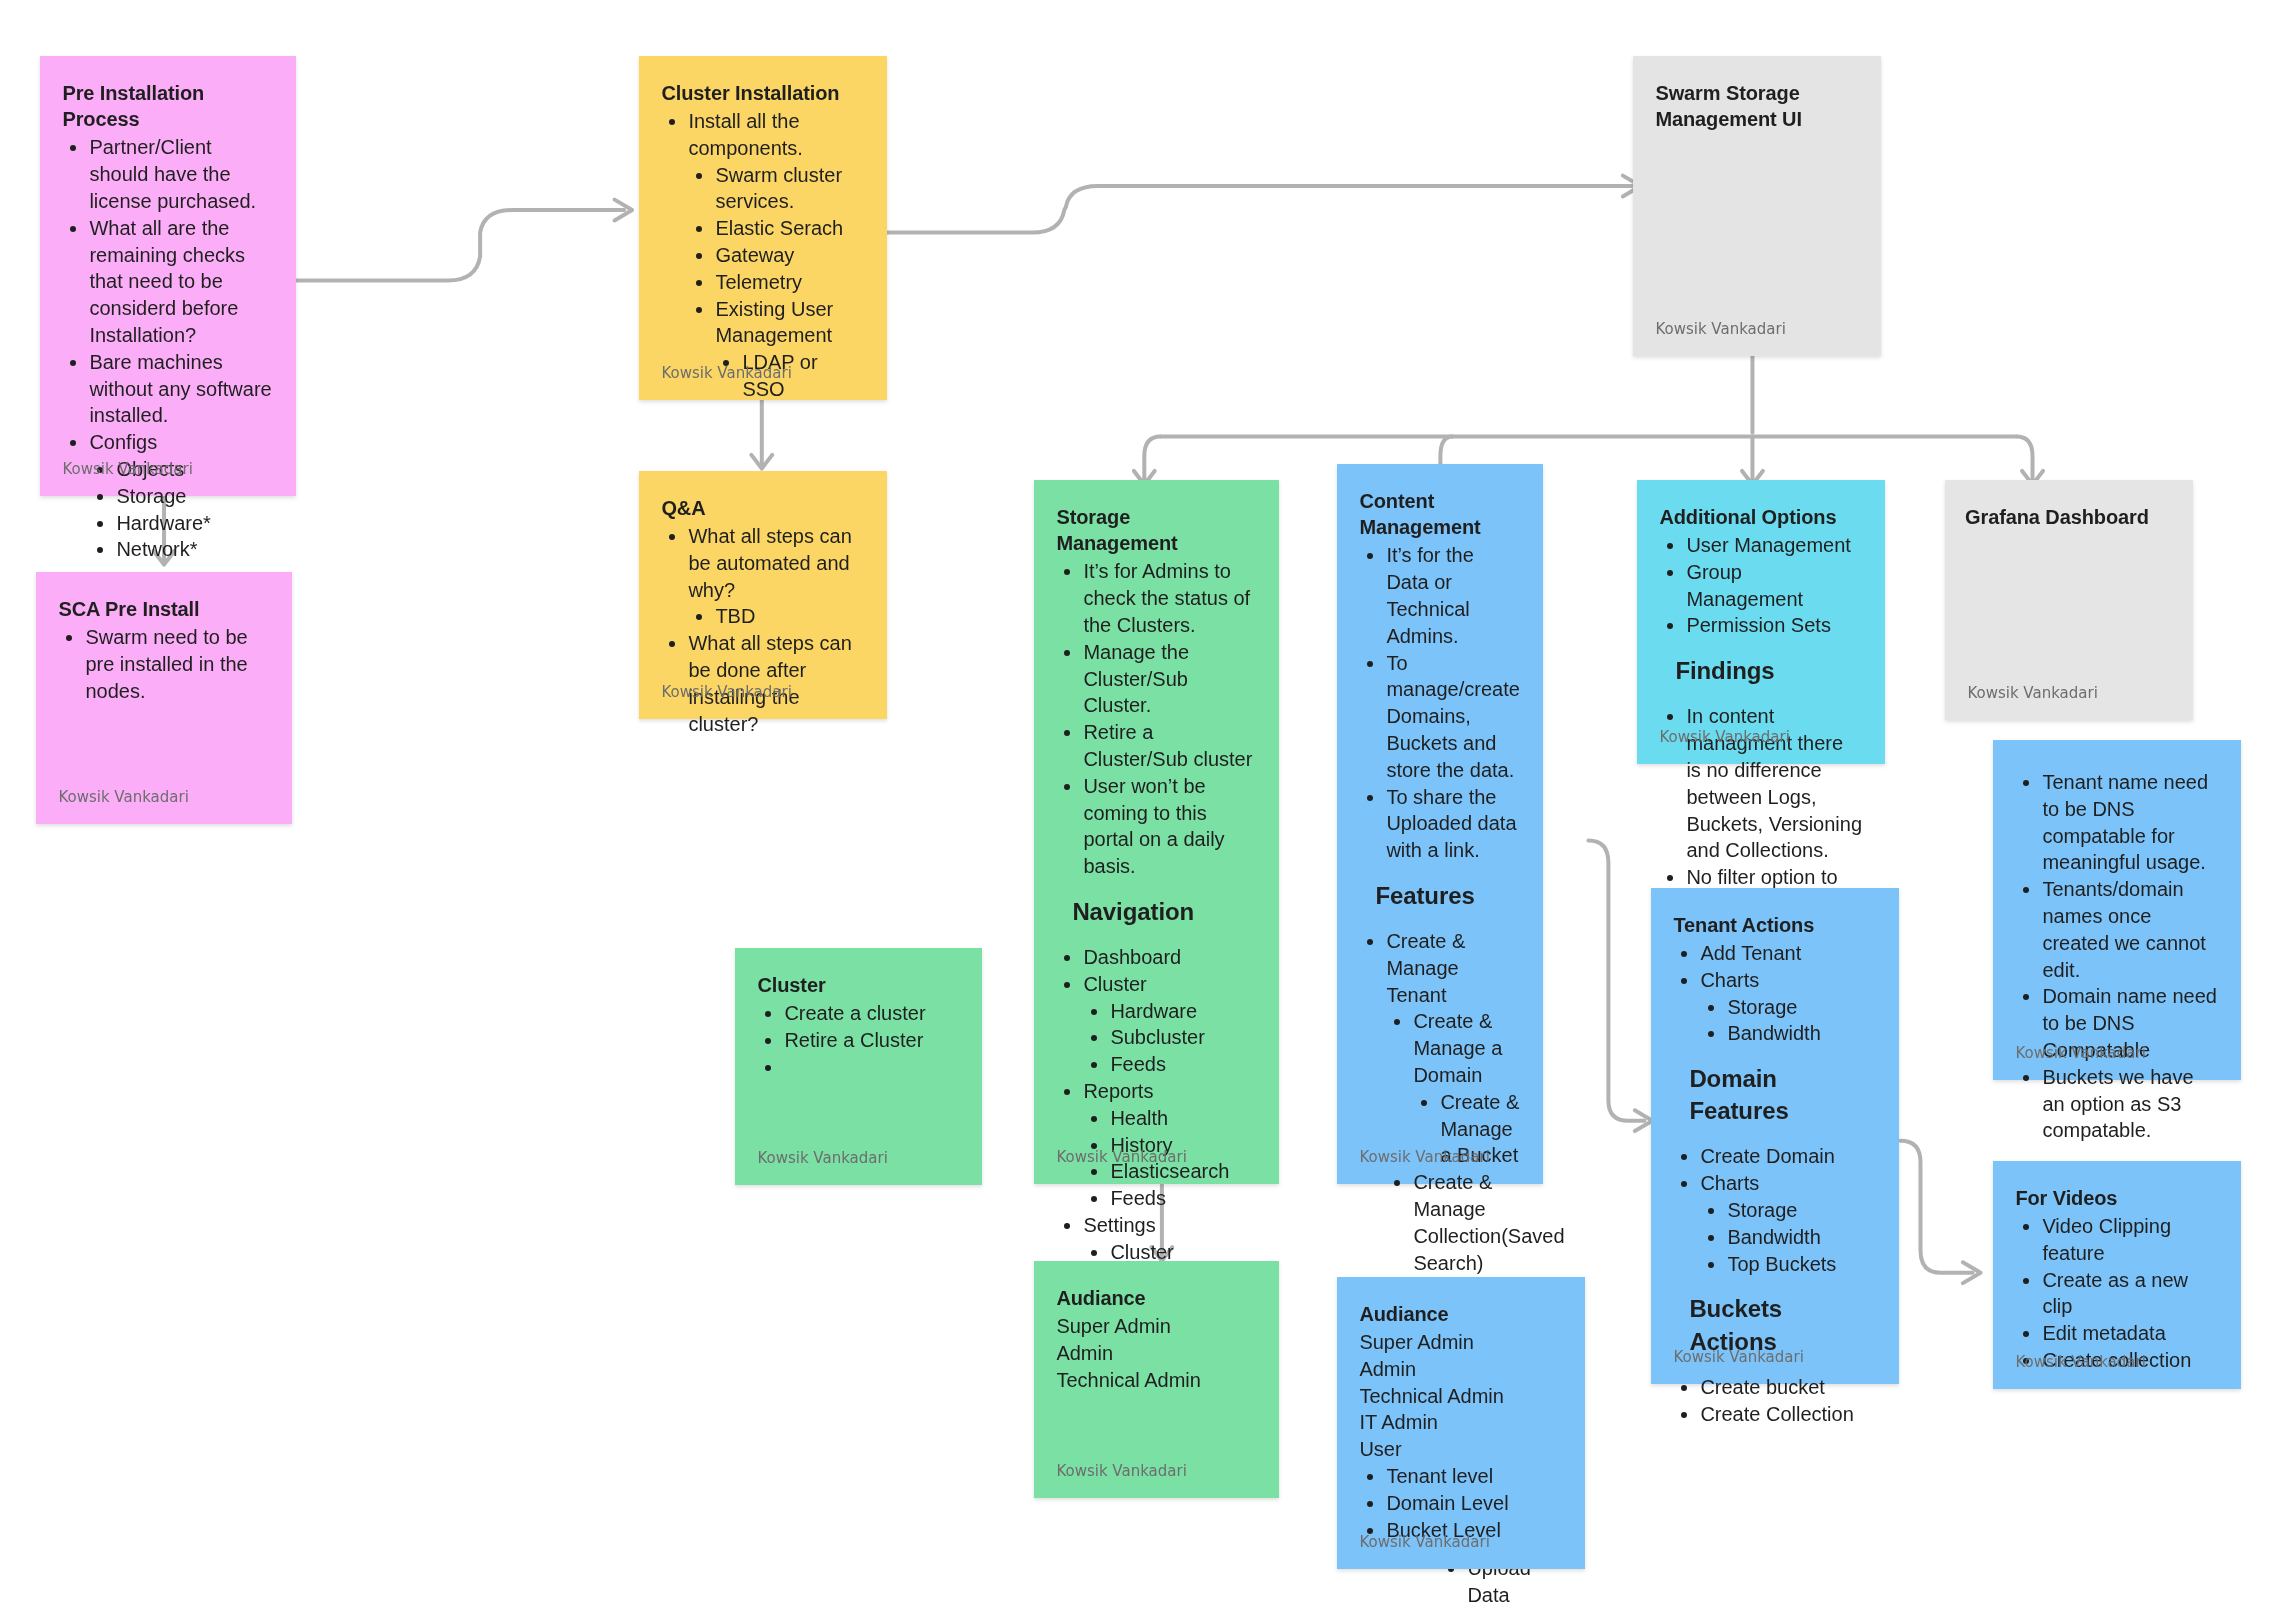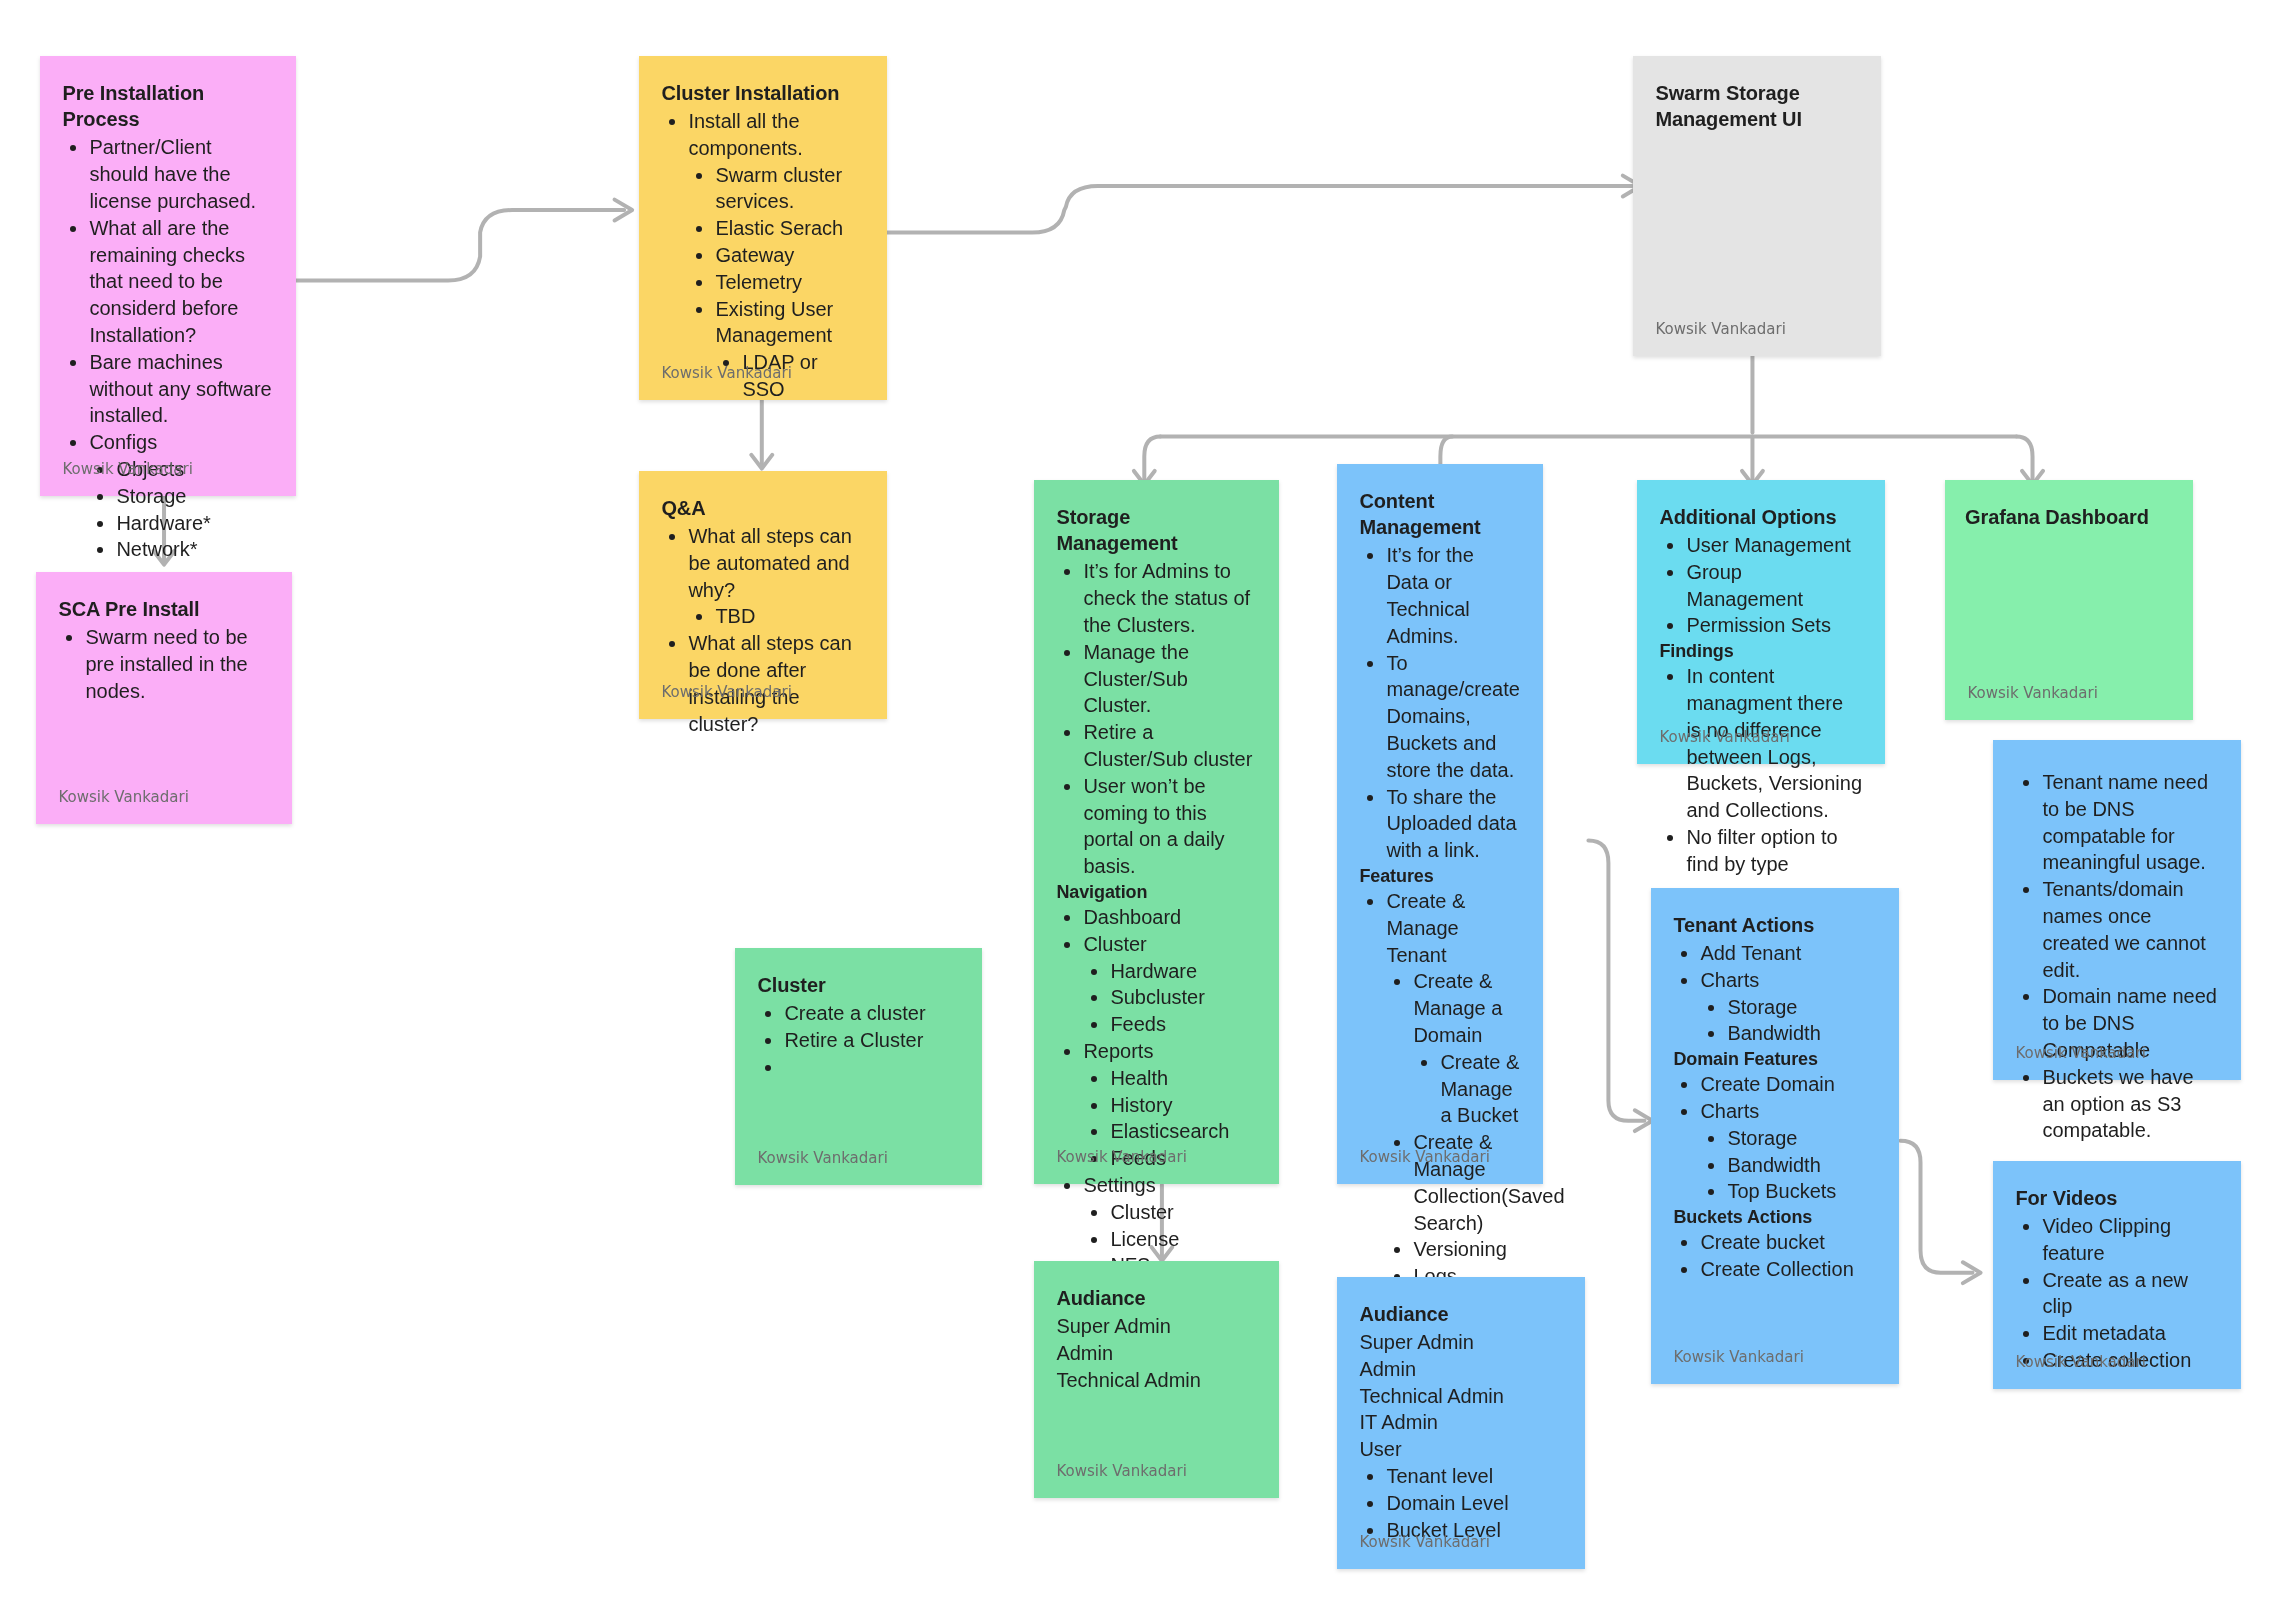--- a/index.html
+++ b/index.html
@@ -6,37 +6,37 @@
   body{width:2295px;height:1606px;position:relative;overflow:hidden;
        font-family:"Liberation Sans","DejaVu Sans",sans-serif;
        -webkit-font-smoothing:antialiased;}
   #board{position:absolute;inset:0;}
 
   .card{position:absolute;box-sizing:border-box;
         padding:24px 22.4px 0 22.4px;
         box-shadow:0 1.6px 4px rgba(0,0,0,.13);
         color:#1f1f1f;}
   .card .title{font-weight:bold;font-size:20px;line-height:1.32;margin:0 0 1.6px 0;letter-spacing:-0.1px;}
-  .card .subhead{font-weight:bold;font-size:18px;line-height:1.34;margin:0;letter-spacing:-0.1px;}
+  .card .subhead{font-weight:bold;font-size:24px;line-height:1.34;margin:16px;letter-spacing:-0.1px;}
   .card .plain{font-size:20px;line-height:1.34;margin:0;}
   .card ul{margin:0;padding:0 0 0 27px;list-style:disc;}
   .card ul ul{padding-left:27px;}
   .card li{font-size:20px;line-height:1.34;margin:0;}
   .card li.empty{min-height:24px;}
   .author{position:absolute;left:22.4px;bottom:17.6px;font-size:15px;color:#6d6d6d;
           font-family:"DejaVu Sans","Liberation Sans",sans-serif;}
 
   
   .c-pink{background:#FBAEF7;}
   .c-yellow{background:#FBD665;}
   .c-grey{background:#E4E4E4;}
   .c-green{background:#7BE0A4;}
   .c-blue{background:#7CC3FA;}
   .c-cyan{background:#6BDCF0;}
-  .c-salmon{background:#86efac;padding-left:20px;}
+  .c-salmon{background:#e5e5e5;padding-left:20px;}
 
   svg.conn{position:absolute;left:0;top:0;width:2295px;height:1606px;
            pointer-events:none;overflow:visible;}
   svg.conn path{fill:none;stroke:#b2b2b2;stroke-width:5;stroke-linecap:round;stroke-linejoin:round;}
   svg.conn polyline.head{fill:none;stroke:#b2b2b2;stroke-width:5;stroke-linecap:round;stroke-linejoin:round;}
 </style>
 </head>
 <body>
 
 <div id="board">

